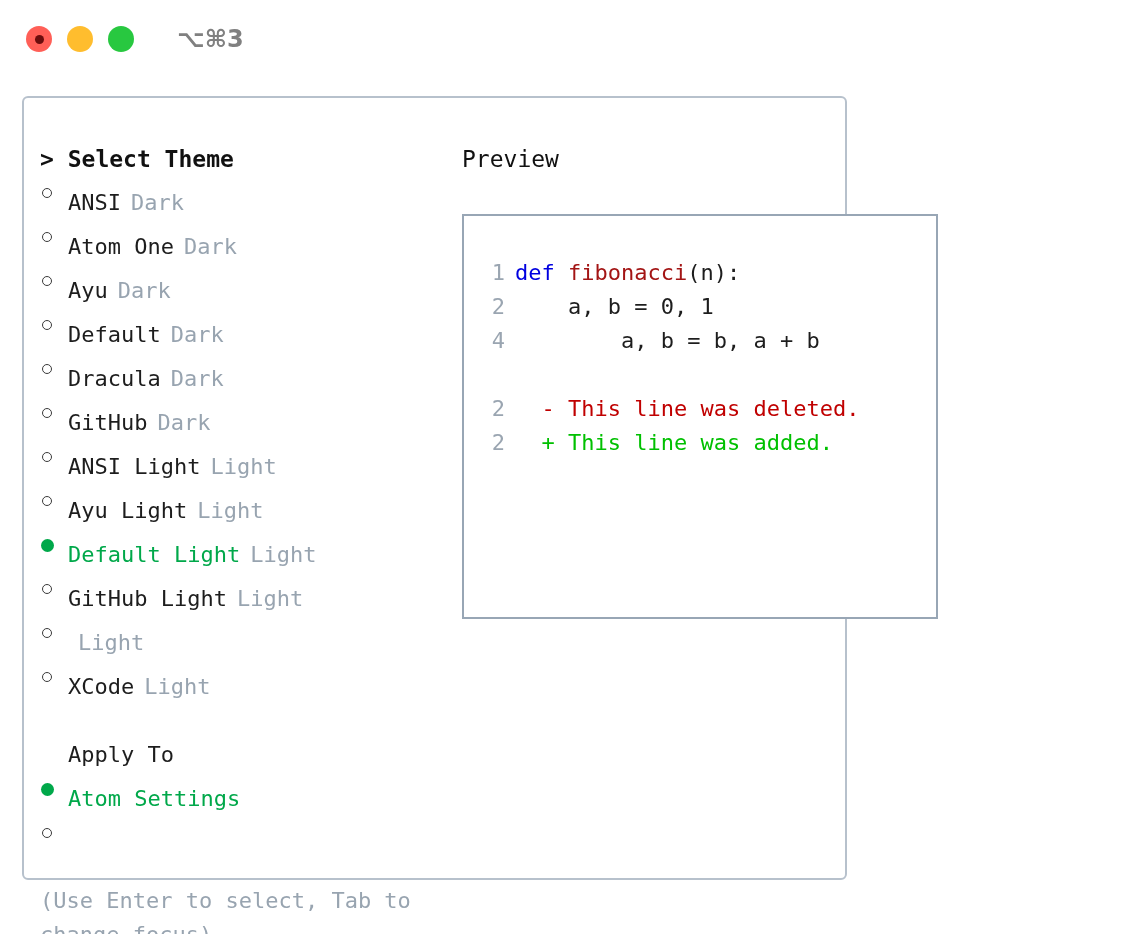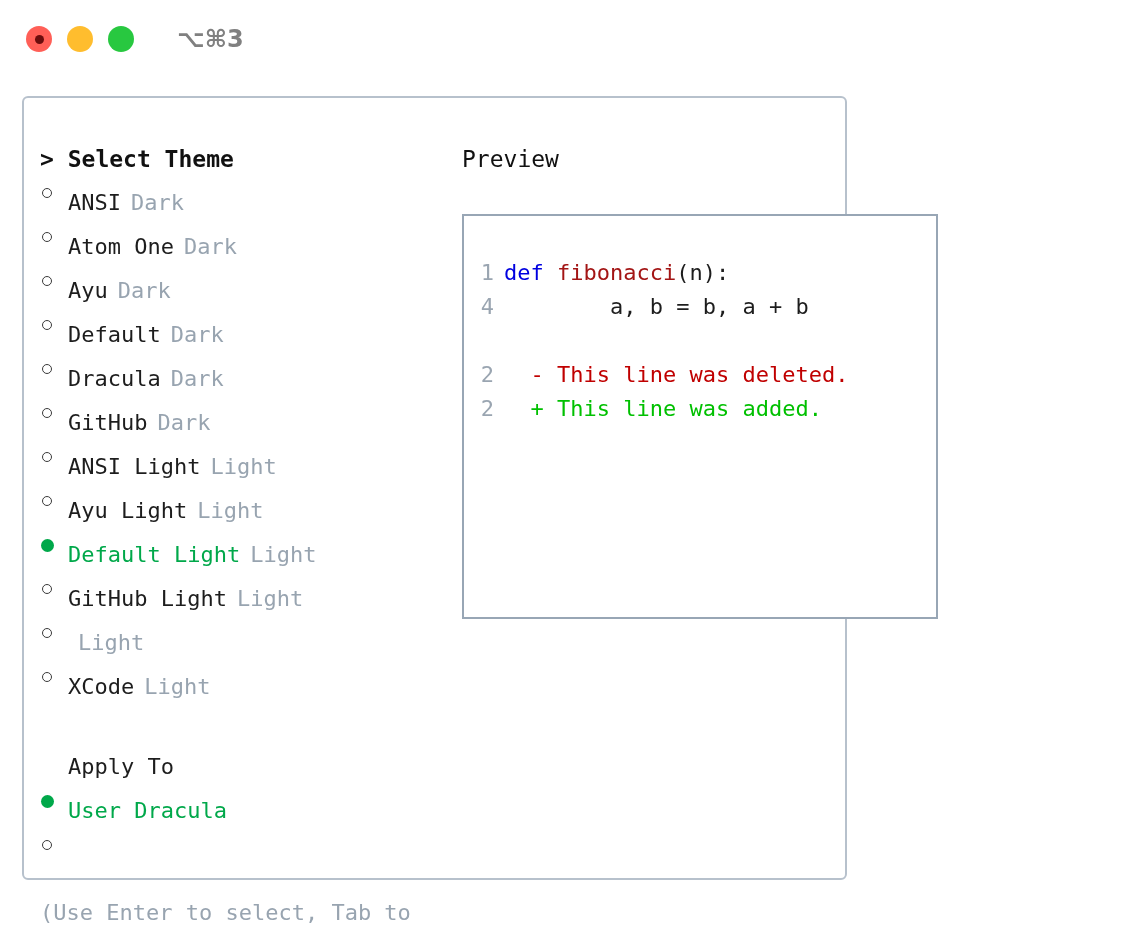--- a/index.html
+++ b/index.html
@@ -159,21 +159,20 @@
     color: #98a4b0;
     padding-left: 10px;
   }
 
   .plain-label {
     color: #1d1d1d;
     font-size: 22px;
     line-height: 34px;
     white-space: pre;
     padding-left: 28px;
-    margin-top: 12px;
   }
 
   .spacer-block { height: 34px; }
 
   .hint {
     color: #98a4b0;
     font-size: 22px;
     line-height: 34px;
     width: 400px;
     white-space: normal;
@@ -186,21 +185,21 @@
     line-height: 34px;
     white-space: pre;
     margin-bottom: 38px;
   }
 
   .preview-box {
     width: 476px;
     height: 405px;
     border: 2px solid #98a6b5;
     box-sizing: border-box;
-    padding: 40px 0 0 8px;
+    padding: 40px 0 0 19px;
     background: #ffffff;
   }
 
   .code-line {
     font-size: 22px;
     line-height: 34px;
     white-space: pre;
     color: #1d1d1d;
   }
   .lineno {
@@ -253,34 +252,35 @@
             <li class="row"><span class="bullet bullet-ring"></span><span class="row-label">GitHub Light</span><span class="row-tag">Light</span></li>
             <li class="row"><span class="bullet bullet-ring"></span><span class="row-tag">Light</span></li>
             <li class="row"><span class="bullet bullet-ring"></span><span class="row-label">XCode</span><span class="row-tag">Light</span></li>
           </ul>
 
         <div class="spacer-block"></div>
 
         <div class="plain-label">Apply To</div>
 
         <ul class="list" id="apply-list">
-            <li class="row selected"><span class="bullet bullet-filled"></span><span class="row-label">User Dracula</span></li>
+            <li class="row selected"><span class="bullet bullet-filled"></span><span class="row-label">Atom Settings</span></li>
             <li class="row"><span class="bullet bullet-ring"></span></li>
           </ul>
 
         <div class="spacer-block"></div>
 
         <div class="hint">(Use Enter to select, Tab to change focus)</div>
       </div>
 
       <div class="col-right">
         <div class="preview-title">Preview</div>
         <div class="preview-box">
           <div id="code-block">
               <div class="code-line"><span class="lineno">1</span><span class="kw">def </span><span class="fn">fibonacci</span><span class="pl">(n):</span></div>
+              <div class="code-line"><span class="lineno">2</span><span class="pl">    a, b = 0, 1</span></div>
               <div class="code-line"><span class="lineno">4</span><span class="pl">        a, b = b, a + b</span></div>
             </div>
           <div class="code-gap"></div>
           <div id="diff-block">
               <div class="code-line"><span class="lineno">2</span><span class="del">  - </span><span class="del">This line was deleted.</span></div>
               <div class="code-line"><span class="lineno">2</span><span class="add">  + </span><span class="add">This line was added.</span></div>
             </div>
         </div>
       </div>
 

